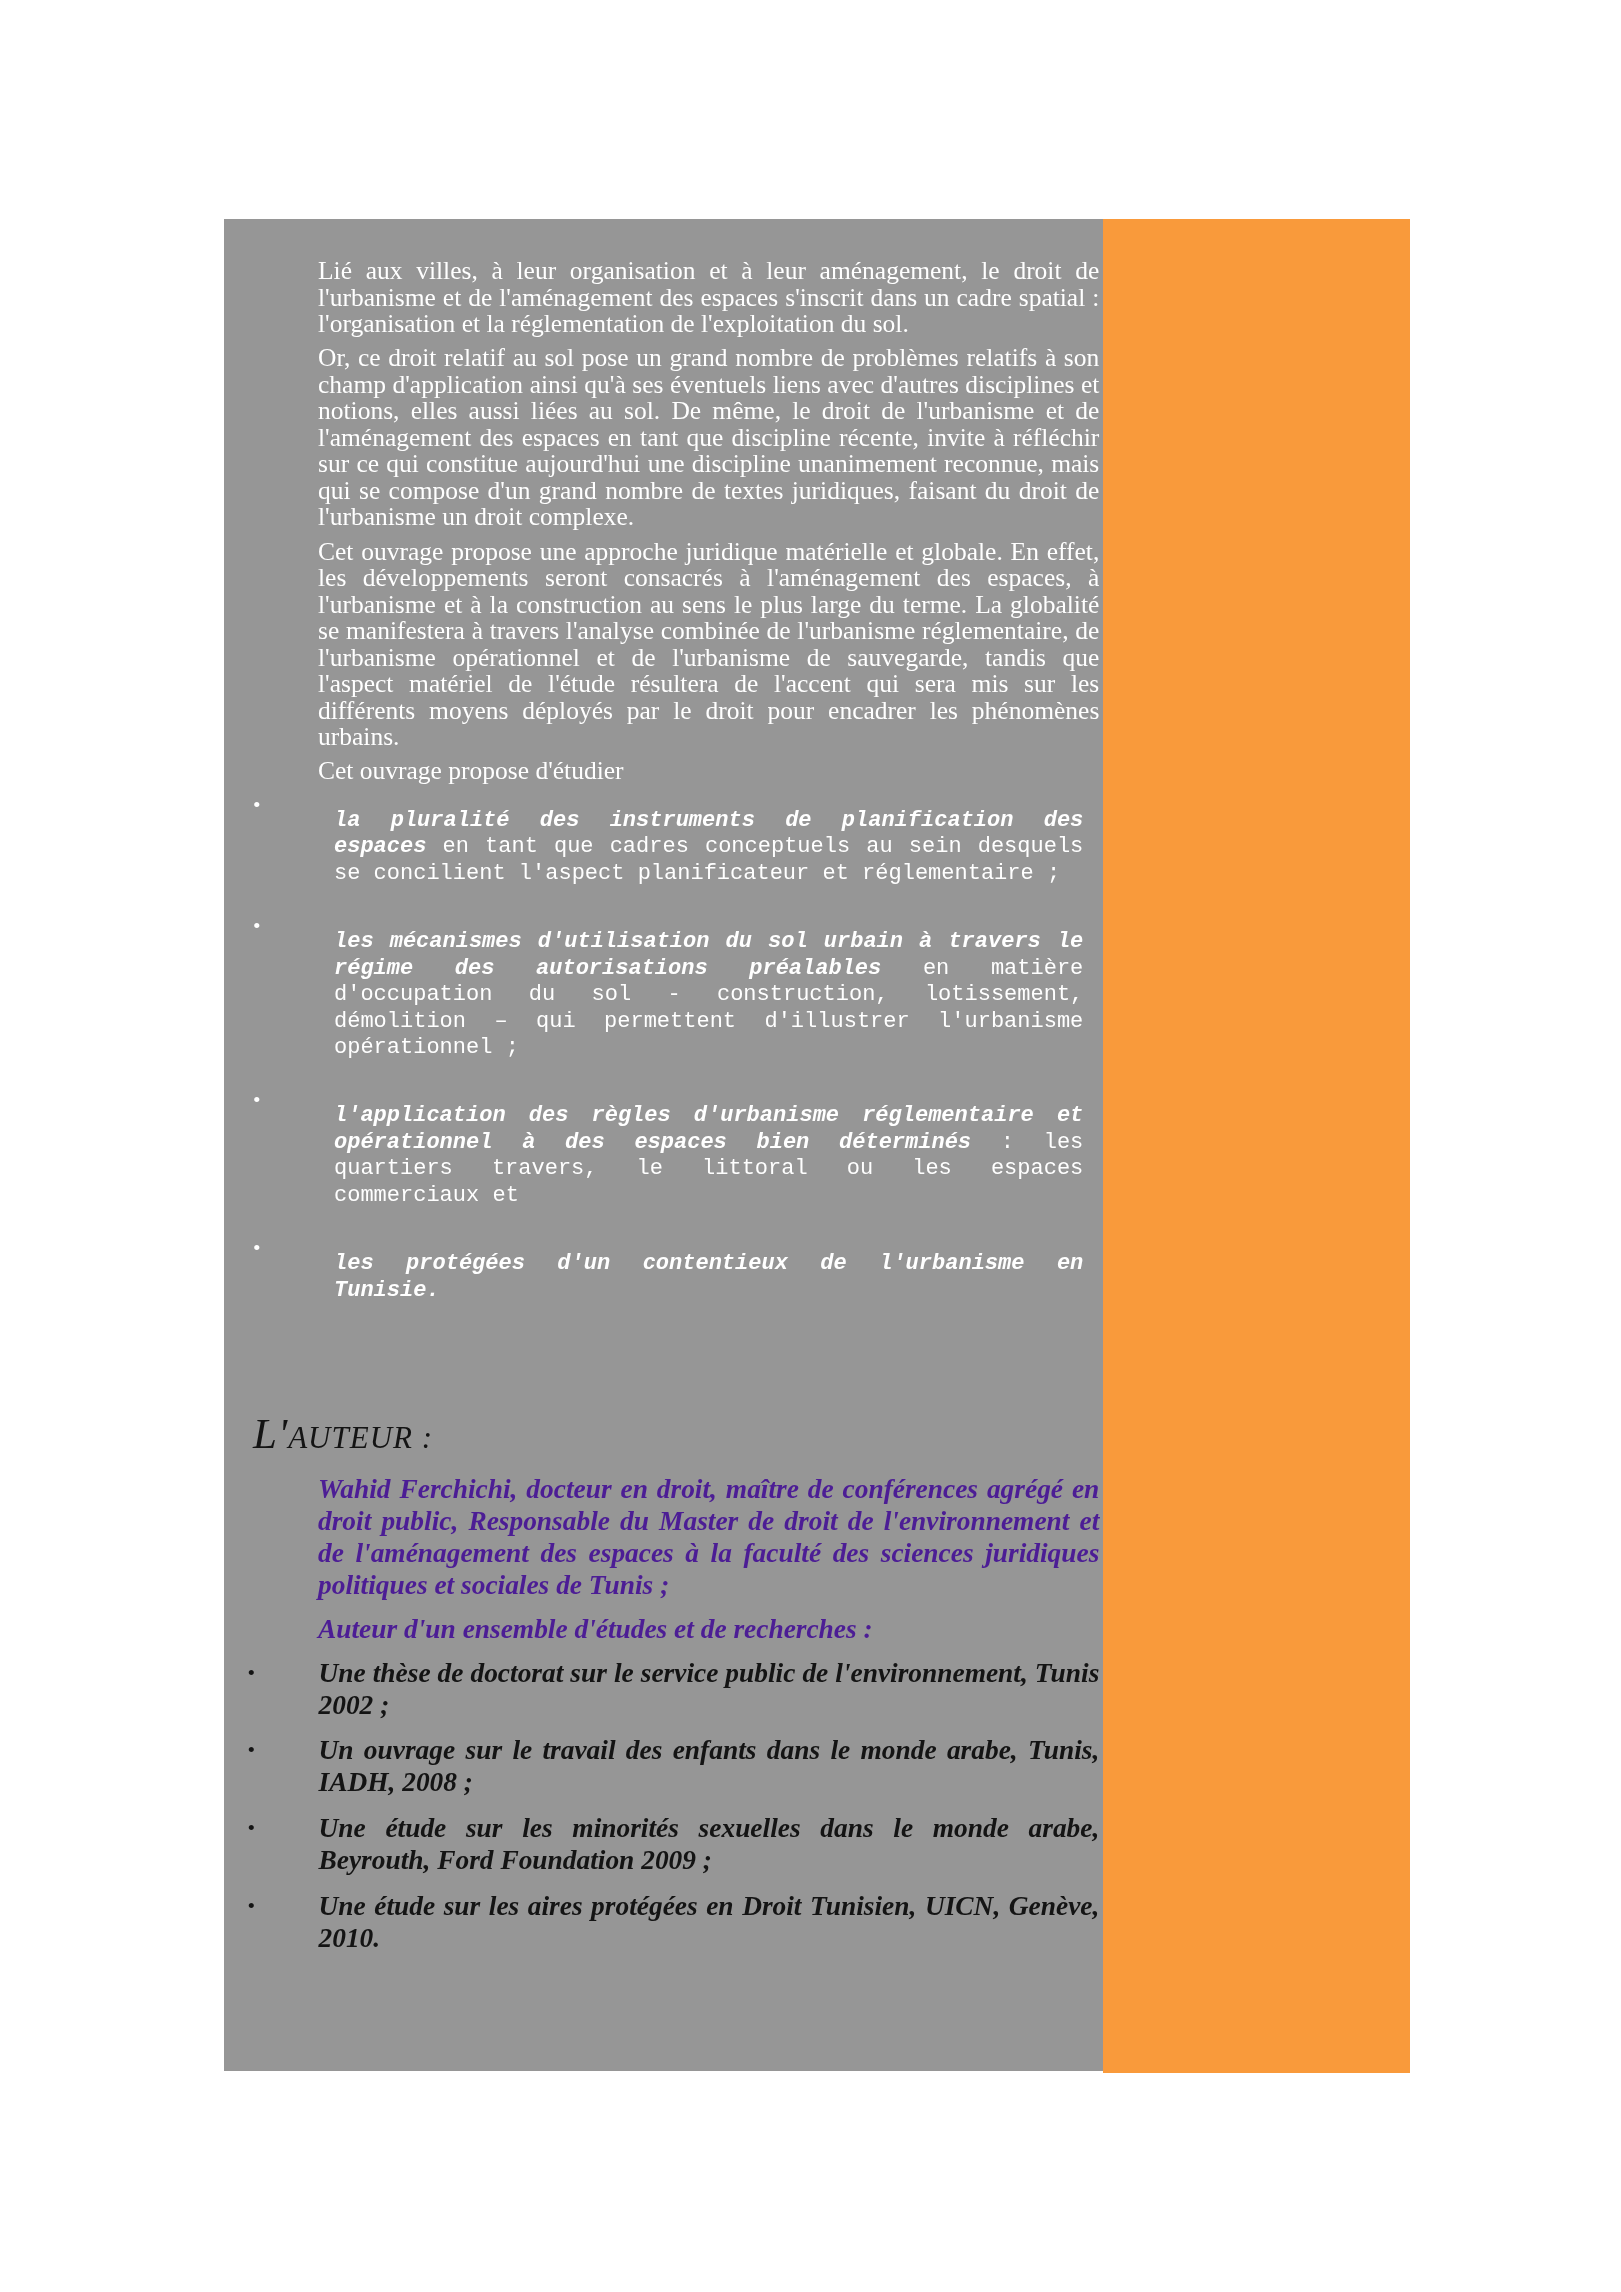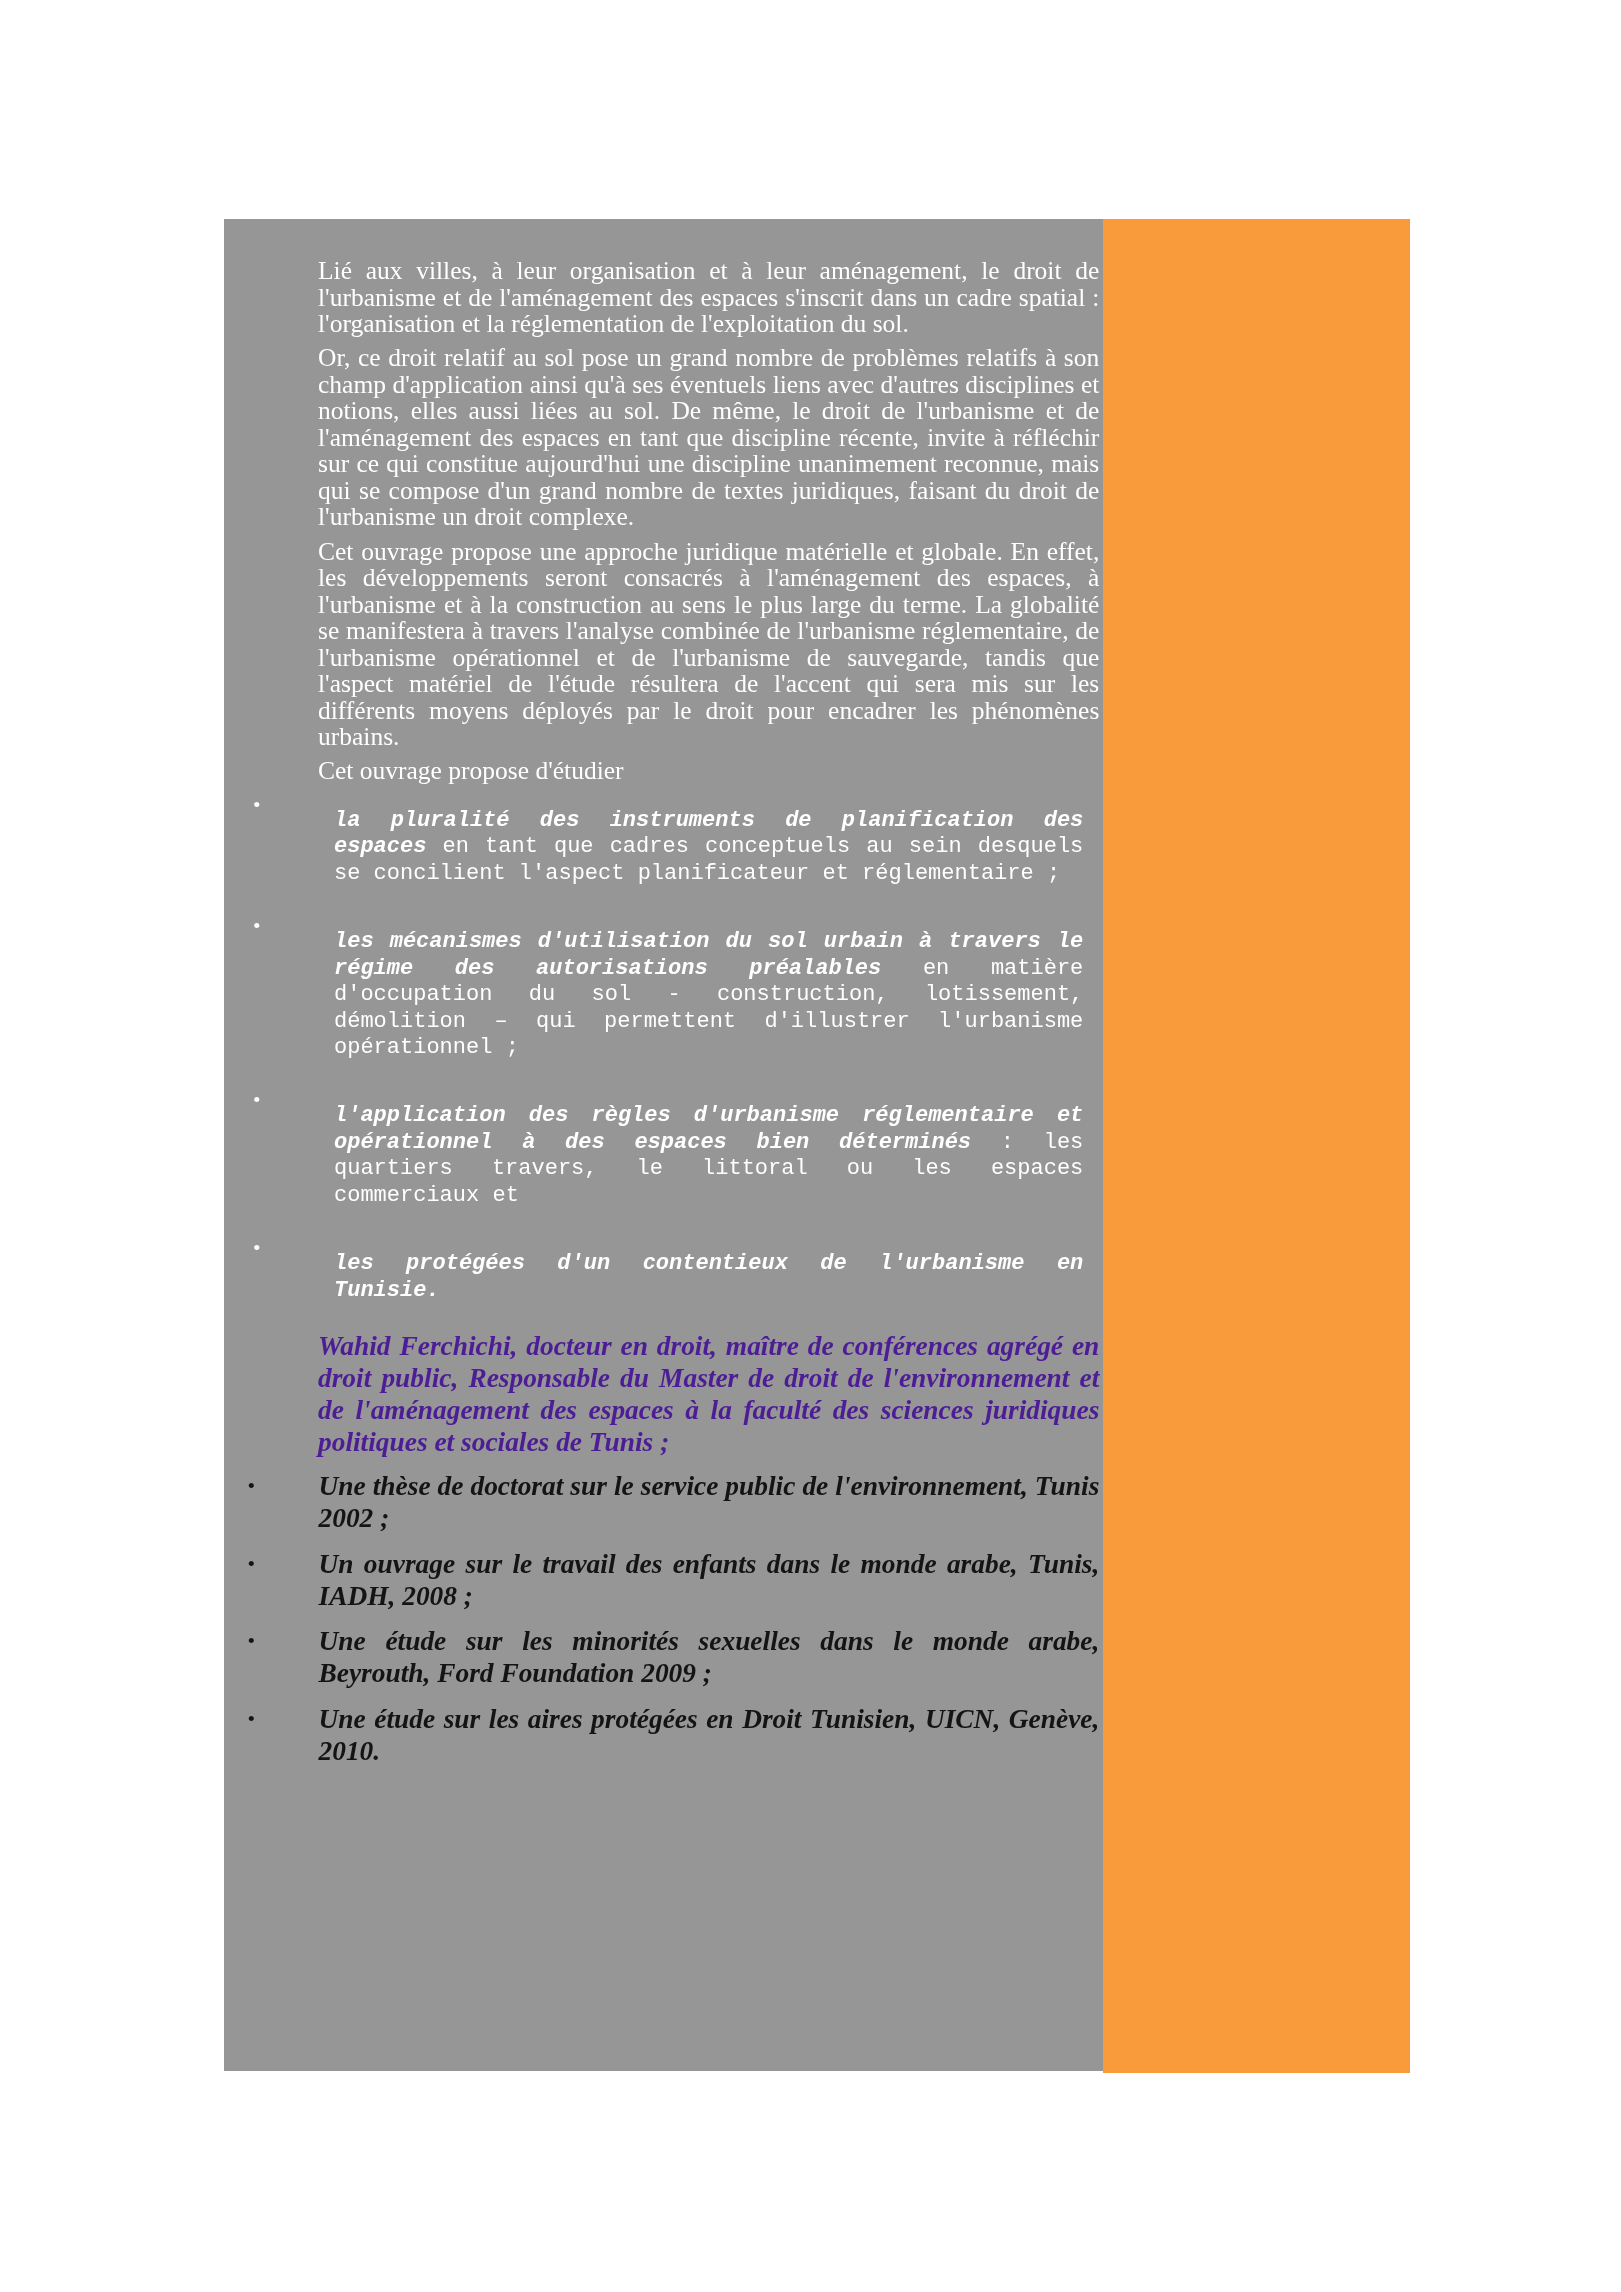--- a/index.html
+++ b/index.html
@@ -126,22 +126,24 @@
     <div class="bullet-row">
       <span class="bullet-marker">•</span>
       <p class="bullet-text"><span class="emph">l'application des règles d'urbanisme réglementaire et opérationnel à des espaces bien déterminés</span><span> : les quartiers travers, le littoral ou les espaces commerciaux et</span></p>
     </div>
 
     <div class="bullet-row">
       <span class="bullet-marker">•</span>
       <p class="bullet-text"><span class="emph">les protégées d'un contentieux de l'urbanisme en Tunisie.</span><span></span></p>
     </div>
 
+    <h2 class="author-heading">L'AUTEUR :</h2>
 
     <p class="author-para">Wahid Ferchichi, docteur en droit, maître de conférences agrégé en droit public, Responsable du Master de droit de l'environnement et de l'aménagement des espaces à la faculté des sciences juridiques politiques et sociales de Tunis ;</p>
+    <p class="author-para intro2">Auteur d'un ensemble d'études et de recherches :</p>
 
     <div class="author-bullet-row">
       <span class="bullet-marker">•</span>
       <p class="bullet-text">Une thèse de doctorat sur le service public de l'environnement, Tunis 2002 ;</p>
     </div>
 
     <div class="author-bullet-row">
       <span class="bullet-marker">•</span>
       <p class="bullet-text">Un ouvrage sur le travail des enfants dans le monde arabe, Tunis, IADH, 2008 ;</p>
     </div>

